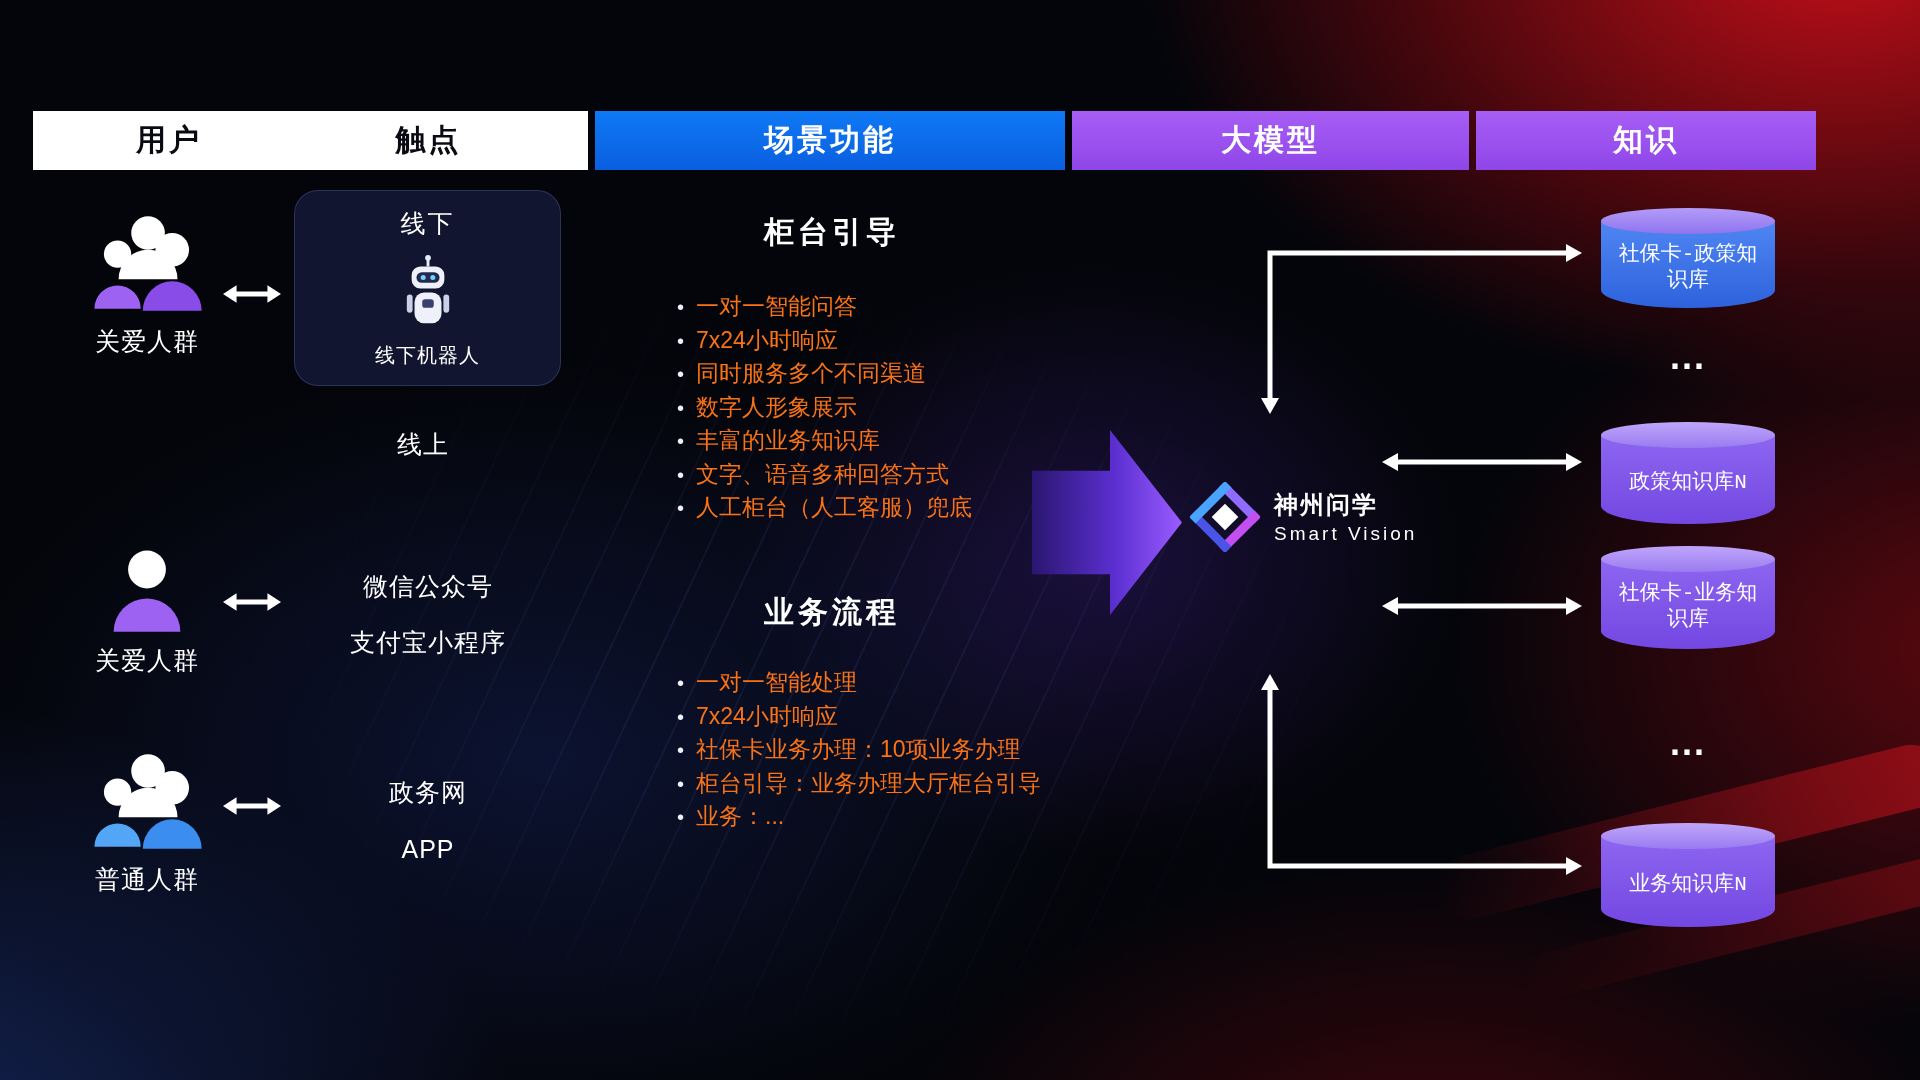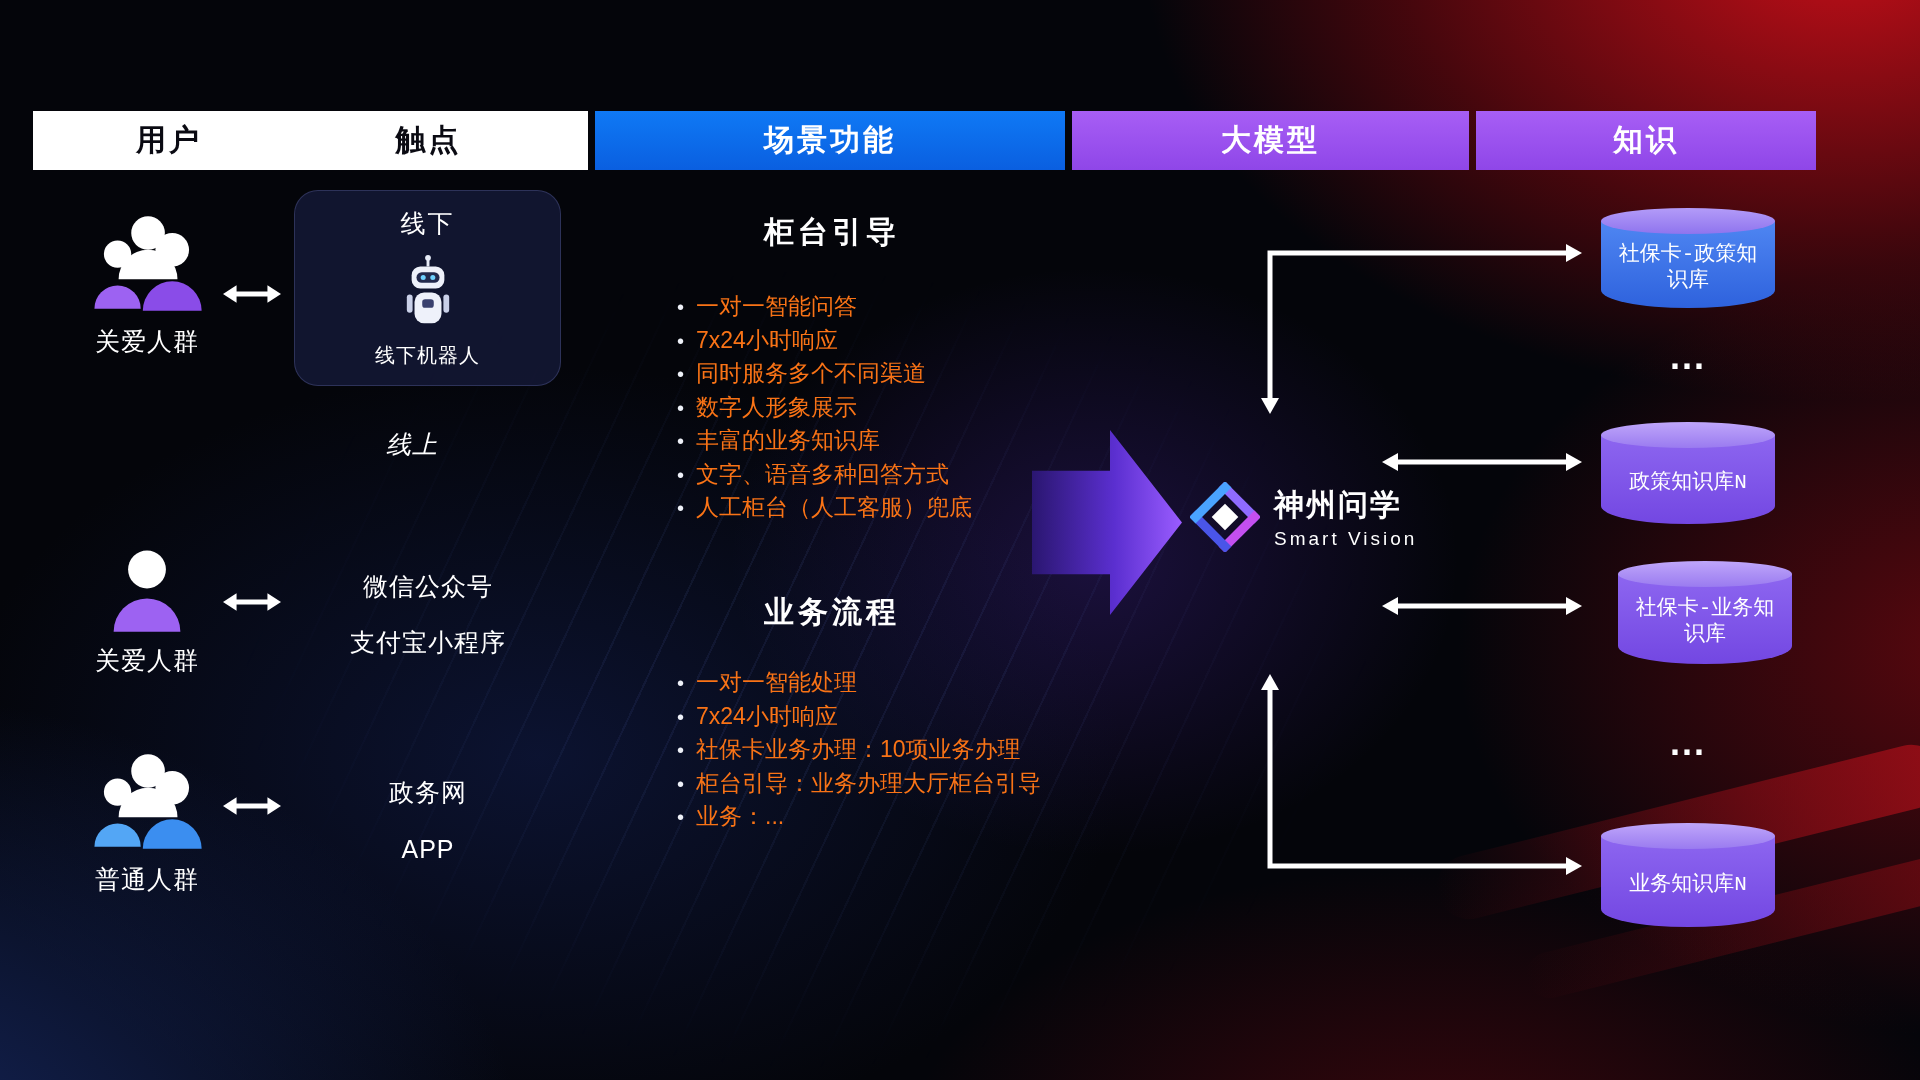--- a/index.html
+++ b/index.html
@@ -51,21 +51,21 @@
 
   
   .tp-card { position:absolute; left:294px; top:190px; width:267px; height:196px;
     border-radius:24px; background:rgba(22,26,58,.78);
     border:1px solid rgba(130,140,220,.25);
     display:flex; flex-direction:column; align-items:center; justify-content:space-between;
     padding:16px 10px; }
   .tp-title { font-size:25px; letter-spacing:2px; }
   .tp-sub   { font-size:20px; letter-spacing:1px; }
   .tp-text  { position:absolute; width:260px; text-align:center; font-size:25px; letter-spacing:1px; }
-  .tp-online { left:282px; top:428px;font-style:italic; }
+  .tp-online { left:293px; top:428px; }
   .tp-wechat { left:298px; top:570px; }
   .tp-alipay { left:298px; top:626px; }
   .tp-gov    { left:298px; top:776px; }
   .tp-app    { left:298px; top:835px; }
 
   
   .scene-title { position:absolute; font-size:30px; font-weight:600; letter-spacing:4px; }
   .st1 { left:764px; top:212px; }
   .st2 { left:764px; top:592px; }
   .scene-list { position:absolute; left:677px; list-style:none; }
@@ -77,28 +77,28 @@
 
   
   .big-arrow { position:absolute; left:1032px; top:430px; width:150px; height:185px;
     background:linear-gradient(90deg,#2a1670 0%,#5b2fd0 55%,#9a5cff 100%);
     clip-path:polygon(0 22%, 52% 22%, 52% 0, 100% 50%, 52% 100%, 52% 78%, 0 78%);
     filter:drop-shadow(0 0 22px rgba(130,80,255,.5)); }
 
   
   .logo { position:absolute; left:1190px; top:482px; display:flex; align-items:center; gap:14px; }
   .logo-mark { width:70px; height:70px; }
-  .logo-title { font-size:30px; font-weight:700; letter-spacing:2px; }
+  .logo-title { font-size:24px; font-weight:700; letter-spacing:2px; }
   .logo-sub { font-size:19px; letter-spacing:3px; margin-top:2px; }
 
   
   .cyl { position:absolute; left:1601px; width:174px; height:100px;font-family:Liberation Mono, monospace; }
   .c1 { top:208px; }
   .c2 { top:422px; height:102px; }
-  .c3 { top:561px; height:103px;margin-left:17px; }
+  .c3 { top:546px; height:103px; }
   .c4 { top:823px; height:104px;padding-left:37px; }
   .cyl-top { position:absolute; left:0; right:0; top:0; height:26px; border-radius:50%; z-index:2; }
   .cyl-body { position:absolute; left:0; right:0; top:13px; bottom:0;
     border-radius:0 0 50% 50% / 0 0 18px 18px;
     display:flex; align-items:center; justify-content:center; text-align:center;
     font-size:21px; line-height:26px; padding:10px 14px 4px; }
   .cyl.blue .cyl-top    { background:linear-gradient(180deg,#b39bf8,#8f74ee); }
   .cyl.blue .cyl-body   { background:linear-gradient(180deg,#4f86f2,#2e62dd); }
   .cyl.purple .cyl-top  { background:linear-gradient(180deg,#bfa6fa,#9a7bf0); }
   .cyl.purple .cyl-body { background:linear-gradient(180deg,#8d66f0,#7347e2); }

